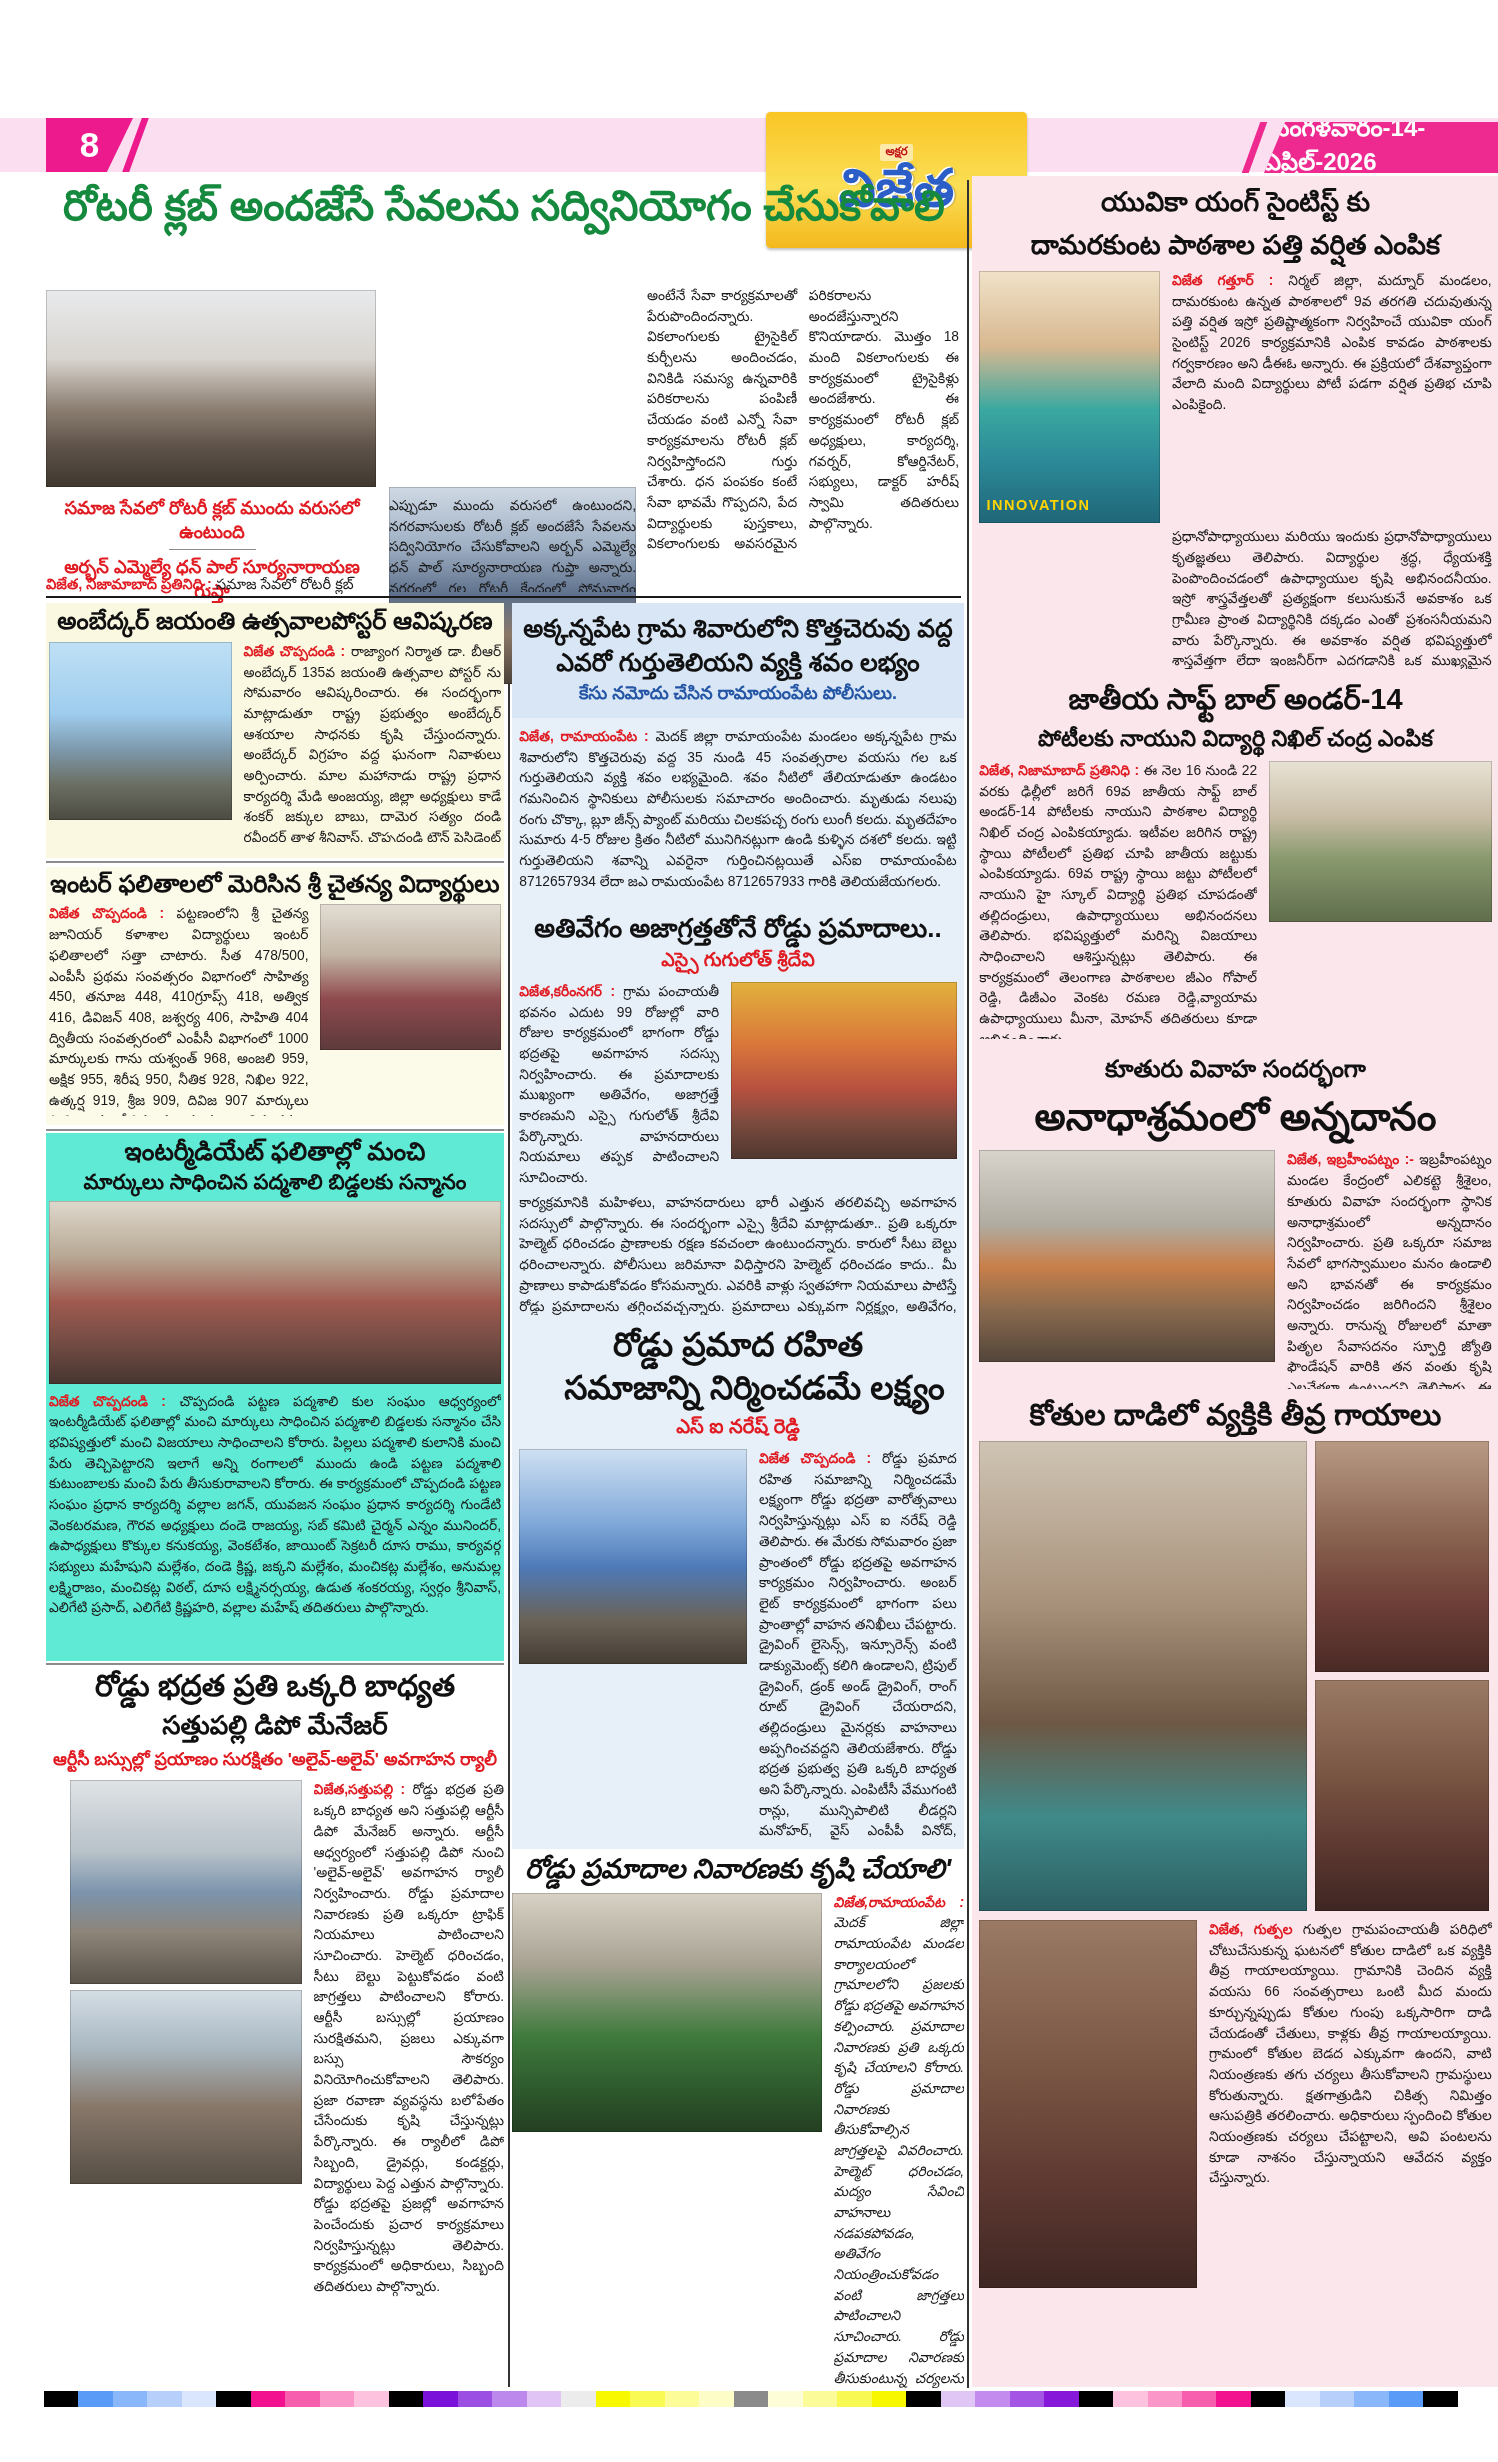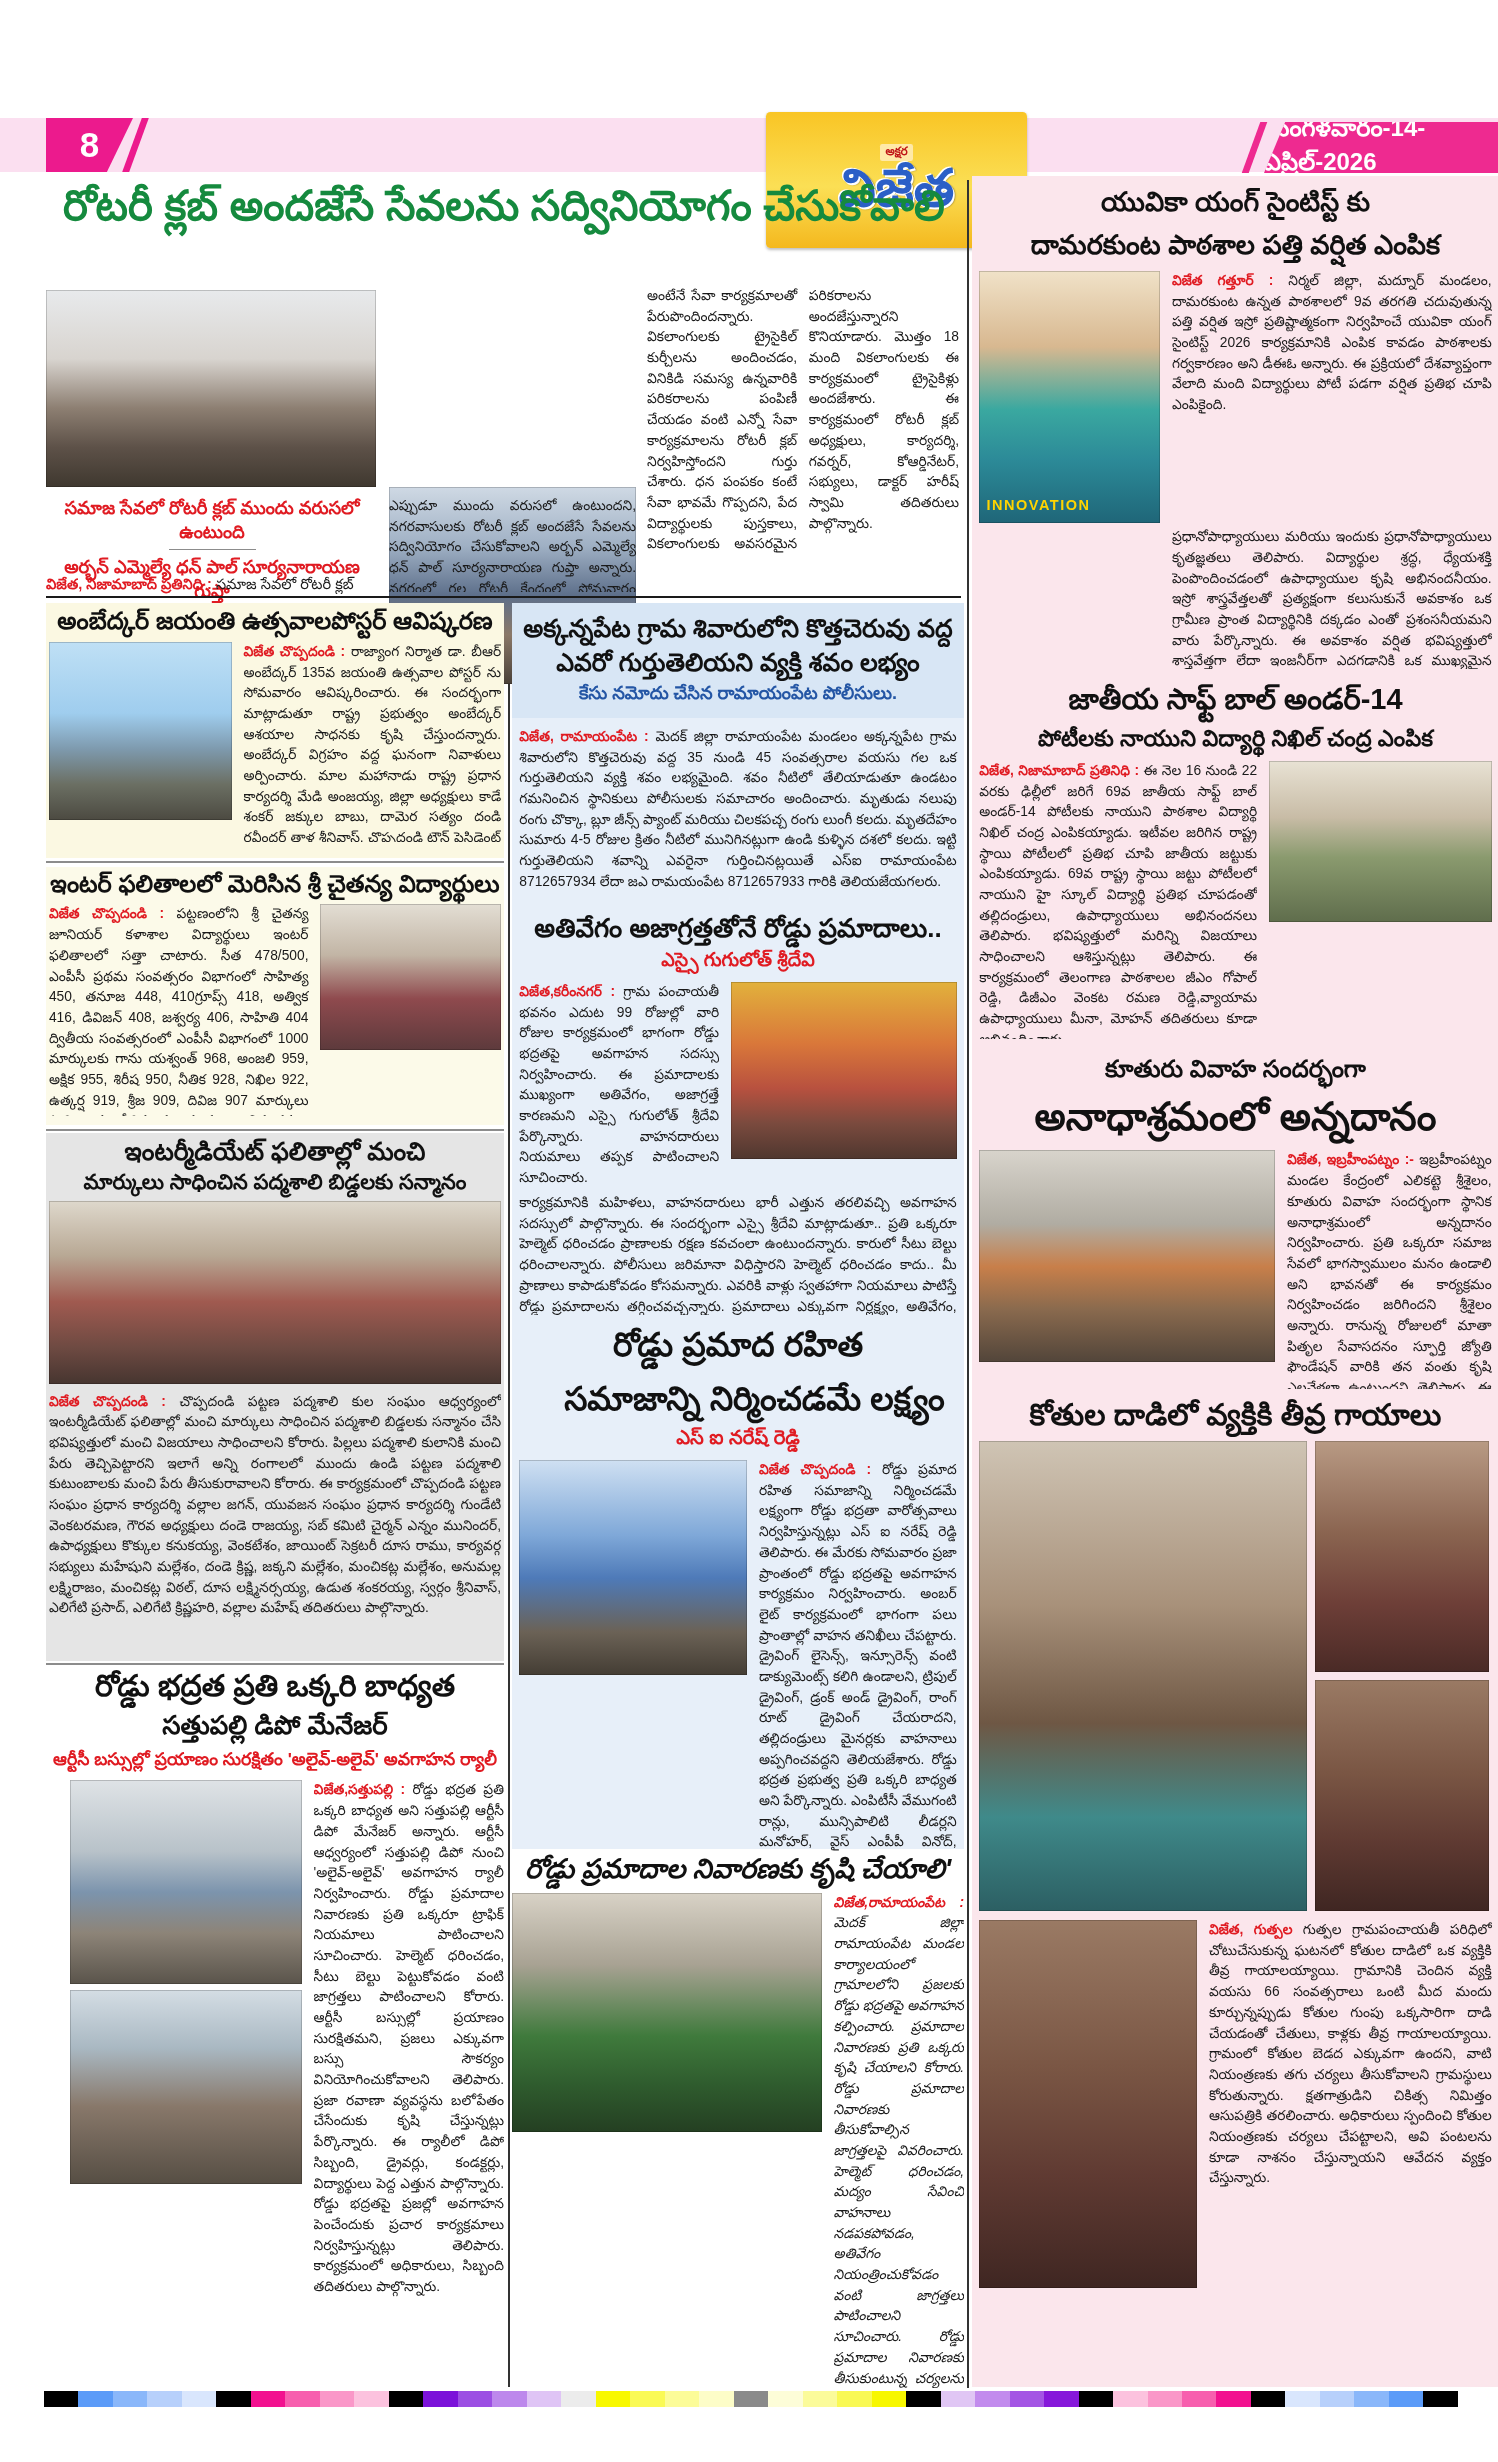--- a/index.html
+++ b/index.html
@@ -127,21 +127,21 @@
     <div style="margin-top:5.8px;overflow:hidden;height:212px;">
       <div class="photo p-college float-r" style="width:181px;height:146px;"></div>
       <div class="body-txt" style="height:212px;">
         <span class="byline">విజేత చొప్పదండి :</span>
         <span>పట్టణంలోని శ్రీ చైతన్య జూనియర్ కళాశాల విద్యార్థులు ఇంటర్ ఫలితాలలో సత్తా చాటారు. సీత 478/500, ఎంపీసీ ప్రథమ సంవత్సరం విభాగంలో సాహిత్య 450, తనూజ 448, 410గ్రూప్స్ 418, అత్విక 416, డివిజన్ 408, జశ్వర్య 406, సాహితి 404 ద్వితీయ సంవత్సరంలో ఎంపీసీ విభాగంలో 1000 మార్కులకు గాను యశ్వంత్ 968, అంజలి 959, అక్షిక 955, శిరీష 950, నీతిక 928, నిఖిల 922, ఉత్కర్ష 919, శ్రీజ 909, దివిజ 907 మార్కులు సాధించారు. వీరిక యాజమాన్యం అభినందనలు తెలిపి, సన్మానం చేసి భవిష్యత్తులో మంచి విజయాలు సాధించాలని కోరారు. ఈ కార్యక్రమంలో కళాశాల కరస్పాండెంట్ అమిరిశెట్టి రత్నాకర్ రెడ్డి, ప్రిన్సిపాల్ అండ్ డైరెక్టర్ గుండేటి వెంకటరమణ, డైరెక్టర్లు పంతగాని అనిల్ వెంగళ హరిప్రసాద్ అధ్యాపక బృందం పాల్గొన్నారు.</span>
       </div>
     </div>
   </div>
   <div class="abs rule-soft" style="left:46px;top:1129px;width:458px;height:1.5px;"></div>
 
-  <div class="abs" style="left:46px;top:1133px;width:458px;height:528px;background:#e5e5e5;padding:2.9px;box-sizing:border-box;">
+  <div class="abs" style="left:46px;top:1133px;width:458px;height:528px;background:#5eead4;padding:2.9px;box-sizing:border-box;">
     <div class="h-black" style="font-size:25px;">ఇంటర్మీడియేట్ ఫలితాల్లో మంచి</div>
     <div class="h-black" style="font-size:21px;margin-top:2.9px;">మార్కులు సాధించిన పద్మశాలి బిడ్డలకు సన్మానం</div>
     <div class="photo p-group" style="width:452px;height:183px;margin-top:7.3px;"></div>
     <div class="body-txt" style="margin-top:7.3px;height:239px;">
       <span class="byline">విజేత చొప్పదండి :</span>
       <span>చొప్పదండి పట్టణ పద్మశాలి కుల సంఘం ఆధ్వర్యంలో ఇంటర్మీడియేట్ ఫలితాల్లో మంచి మార్కులు సాధించిన పద్మశాలి బిడ్డలకు సన్మానం చేసి భవిష్యత్తులో మంచి విజయాలు సాధించాలని కోరారు. పిల్లలు పద్మశాలి కులానికి మంచి పేరు తెచ్చిపెట్టారని ఇలాగే అన్ని రంగాలలో ముందు ఉండి పట్టణ పద్మశాలి కుటుంబాలకు మంచి పేరు తీసుకురావాలని కోరారు. ఈ కార్యక్రమంలో చొప్పదండి పట్టణ సంఘం ప్రధాన కార్యదర్శి వల్లాల జగన్, యువజన సంఘం ప్రధాన కార్యదర్శి గుండేటి వెంకటరమణ, గౌరవ అధ్యక్షులు దండె రాజయ్య, సబ్ కమిటి చైర్మన్ ఎన్నం మునిందర్, ఉపాధ్యక్షులు కొక్కుల కనుకయ్య, వెంకటేశం, జాయింట్ సెక్రటరీ దూస రాము, కార్యవర్గ సభ్యులు మహేషుని మల్లేశం, దండె క్రిష్ణ, జక్కని మల్లేశం, మంచికట్ల మల్లేశం, అనుమల్ల లక్ష్మిరాజం, మంచికట్ల విఠల్, దూస లక్ష్మినర్సయ్య, ఉడుత శంకరయ్య, స్వర్గం శ్రీనివాస్, ఎలిగేటి ప్రసాద్, ఎలిగేటి క్రిష్ణహరి, వల్లాల మహేష్ తదితరులు పాల్గొన్నారు.</span>
     </div>
   </div>
   <div class="abs rule-soft" style="left:46px;top:1663px;width:458px;height:1.5px;"></div>
 
@@ -179,21 +179,21 @@
         <div class="body-txt" style="min-height:177px;">
           <span class="byline">విజేత,కరీంనగర్ :</span>
           <span>గ్రామ పంచాయతీ భవనం ఎదుట 99 రోజుల్లో వారి రోజుల కార్యక్రమంలో భాగంగా రోడ్డు భద్రతపై అవగాహన సదస్సు నిర్వహించారు. ఈ ప్రమాదాలకు ముఖ్యంగా అతివేగం, అజాగ్రత్తే కారణమని ఎస్సై గుగులోత్ శ్రీదేవి పేర్కొన్నారు. వాహనదారులు నియమాలు తప్పక పాటించాలని సూచించారు.</span>
         </div>
         <div class="body-txt" style="margin-top:4.4px;height:122px;">కార్యక్రమానికి మహిళలు, వాహనదారులు భారీ ఎత్తున తరలివచ్చి అవగాహన సదస్సులో పాల్గొన్నారు. ఈ సందర్భంగా ఎస్సై శ్రీదేవి మాట్లాడుతూ.. ప్రతి ఒక్కరూ హెల్మెట్ ధరించడం ప్రాణాలకు రక్షణ కవచంలా ఉంటుందన్నారు. కారులో సీటు బెల్టు ధరించాలన్నారు. పోలీసులు జరిమానా విధిస్తారని హెల్మెట్ ధరించడం కాదు.. మీ ప్రాణాలు కాపాడుకోవడం కోసమన్నారు. ఎవరికి వాళ్లు స్వతహాగా నియమాలు పాటిస్తే రోడ్డు ప్రమాదాలను తగ్గించవచ్చన్నారు. ప్రమాదాలు ఎక్కువగా నిర్లక్ష్యం, అతివేగం, మద్యం సేవించి వాహనాలు నడపడం, సెల్ ఫోన్, మైనర్లు డ్రైవింగ్, ఓవర్ టేకింగ్, టర్నింగ్ పాయింట్ వద్ద క్రాసింగ్ లు చేయడంవల్ల ఈ ప్రమాదాలు జరుగుతున్నాయన్నారు. ఈ కార్యక్రమంలో సర్పంచులు వార్డ్ నెంబర్లు, ఆయా పార్టీల నాయకులు తదితరులు పాల్గొన్నారు.</div>
       </div>
     </div>
 
     <div>
       <div class="h-black" style="font-size:33px;margin-top:2.9px;">రోడ్డు ప్రమాద రహిత</div>
-      <div class="h-black" style="font-size:33px;margin-top:14px;padding-left:33px;">సమాజాన్ని నిర్మించడమే లక్ష్యం</div>
+      <div class="h-black" style="font-size:33px;margin-top:3px;padding-left:33px;">సమాజాన్ని నిర్మించడమే లక్ష్యం</div>
       <div class="reporter" style="font-size:19.6px;margin-top:7.3px;">ఎస్ ఐ నరేష్ రెడ్డి</div>
       <div style="padding:7.3px;overflow:hidden;">
         <div class="photo p-banner float-l" style="width:228px;height:215px;"></div>
         <div class="body-txt" style="height:392px;">
           <span class="byline">విజేత చొప్పదండి :</span>
           <span>రోడ్డు ప్రమాద రహిత సమాజాన్ని నిర్మించడమే లక్ష్యంగా రోడ్డు భద్రతా వారోత్సవాలు నిర్వహిస్తున్నట్లు ఎస్ ఐ నరేష్ రెడ్డి తెలిపారు. ఈ మేరకు సోమవారం ప్రజా ప్రాంతంలో రోడ్డు భద్రతపై అవగాహన కార్యక్రమం నిర్వహించారు. అంబర్ లైట్ కార్యక్రమంలో భాగంగా పలు ప్రాంతాల్లో వాహన తనిఖీలు చేపట్టారు. డ్రైవింగ్ లైసెన్స్, ఇన్సూరెన్స్ వంటి డాక్యుమెంట్స్ కలిగి ఉండాలని, ట్రిపుల్ డ్రైవింగ్, డ్రంక్ అండ్ డ్రైవింగ్, రాంగ్ రూట్ డ్రైవింగ్ చేయరాదని, తల్లిదండ్రులు మైనర్లకు వాహనాలు అప్పగించవద్దని తెలియజేశారు. రోడ్డు భద్రత ప్రభుత్వ ప్రతి ఒక్కరి బాధ్యత అని పేర్కొన్నారు. ఎంపిటీసీ వేముగంటి రాన్లు, మున్సిపాలిటి లీడర్లని మనోహర్, వైస్ ఎంపీపీ వినోద్, సర్పంచ్ లు, ఎస్సై, ఏఎస్సై, సిబ్బంది, అంగన్వాడి టీచర్ లు పోలీస్ అధికారులు పాల్గొన్నారు.</span>
         </div>
       </div>
     </div>
   </div>

